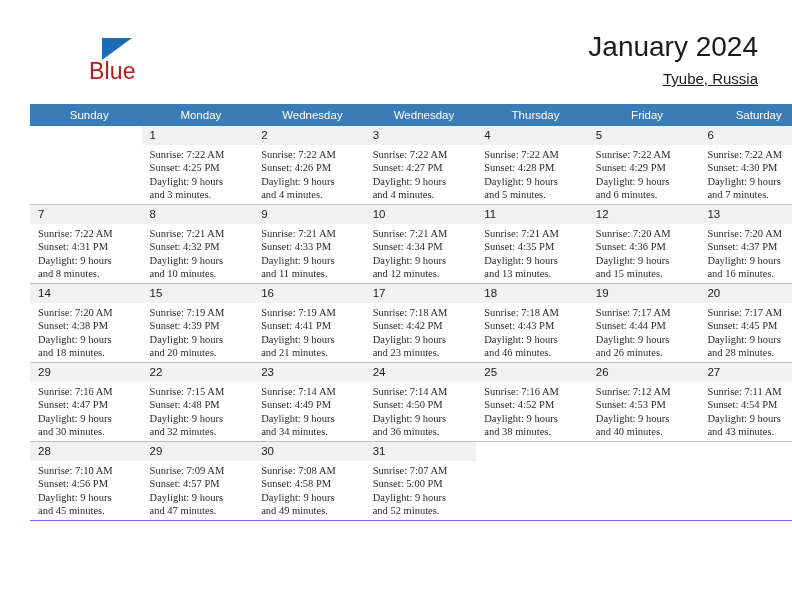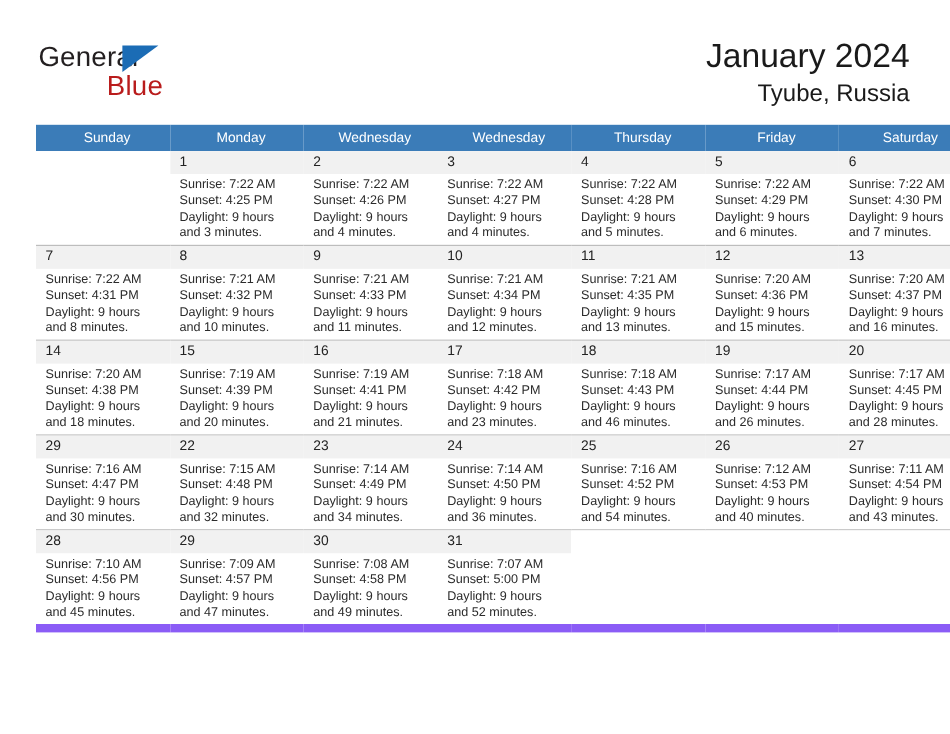--- a/index.html
+++ b/index.html
@@ -73,24 +73,25 @@
   }
   .cal-title {
     font-size: 28px;
     color: #1a1a1a;
     line-height: 34px;
     white-space: nowrap;
     margin-left: 38px;
   }
   .cal-subtitle {
     margin-top: 5px;
-    font-size: 20px;
+    font-size: 15px;
     color: #1a1a1a;
     line-height: 19px;
     white-space: nowrap;
+    text-decoration: underline;
   }
 
   
   .calendar {
     position: absolute;
     left: 30px;
     top: 104px;
     width: 732px;
     border-collapse: collapse;
     table-layout: fixed;
@@ -108,57 +109,57 @@
   }
   .calendar td {
     vertical-align: top;
     padding: 0;
     height: 78px;
     border: none;
     border-bottom: 1px solid #bdbdbd;
     background: #ffffff;
   }
   .calendar tr.week-row:last-child td {
-    border-bottom: 7px solid #8b5cf6;
+    border-bottom: 1px solid #8b5cf6;
   }
   .cell-inner {
     position: relative;
     height: 78px;
   }
   .daynum {
     display: block;
     background: #f1f1f1;
     font-size: 11.5px;
     color: #222222;
     padding: 3px 0 3px 8px;
     height: 13px;
     line-height: 13px;
   }
   .info {
     padding: 3px 5px 0 8px;
     font-size: 10.5px;
     line-height: 13.3px;
     color: #2b2b2b;
+    font-family: Liberation Serif, serif;
   }
   .info div {
     white-space: nowrap;
   }
   .cell-blank .daynum {
     background: #ffffff;
   }
 </style>
 </head>
 <body>
 
 <div class="page">
 
   <div class="top-bar">
 
     <div class="brand">
-      <span class="brand-general">General</span>
       <span class="brand-triangle"></span>
       <span class="brand-blue">Blue</span>
     </div>
 
     <div class="title-block">
       <div class="cal-title">January 2024</div>
       <div class="cal-subtitle">Tyube, Russia</div>
     </div>
 
   </div>
@@ -457,21 +458,21 @@
             </div>
           </div>
         </td>
         <td>
           <div class="cell-inner">
             <span class="daynum">25</span>
             <div class="info">
               <div>Sunrise: 7:16 AM</div>
               <div>Sunset: 4:52 PM</div>
               <div>Daylight: 9 hours</div>
-              <div>and 54 minutes.</div>
+              <div>and 38 minutes.</div>
             </div>
           </div>
         </td>
         <td>
           <div class="cell-inner">
             <span class="daynum">26</span>
             <div class="info">
               <div>Sunrise: 7:12 AM</div>
               <div>Sunset: 4:53 PM</div>
               <div>Daylight: 9 hours</div>

